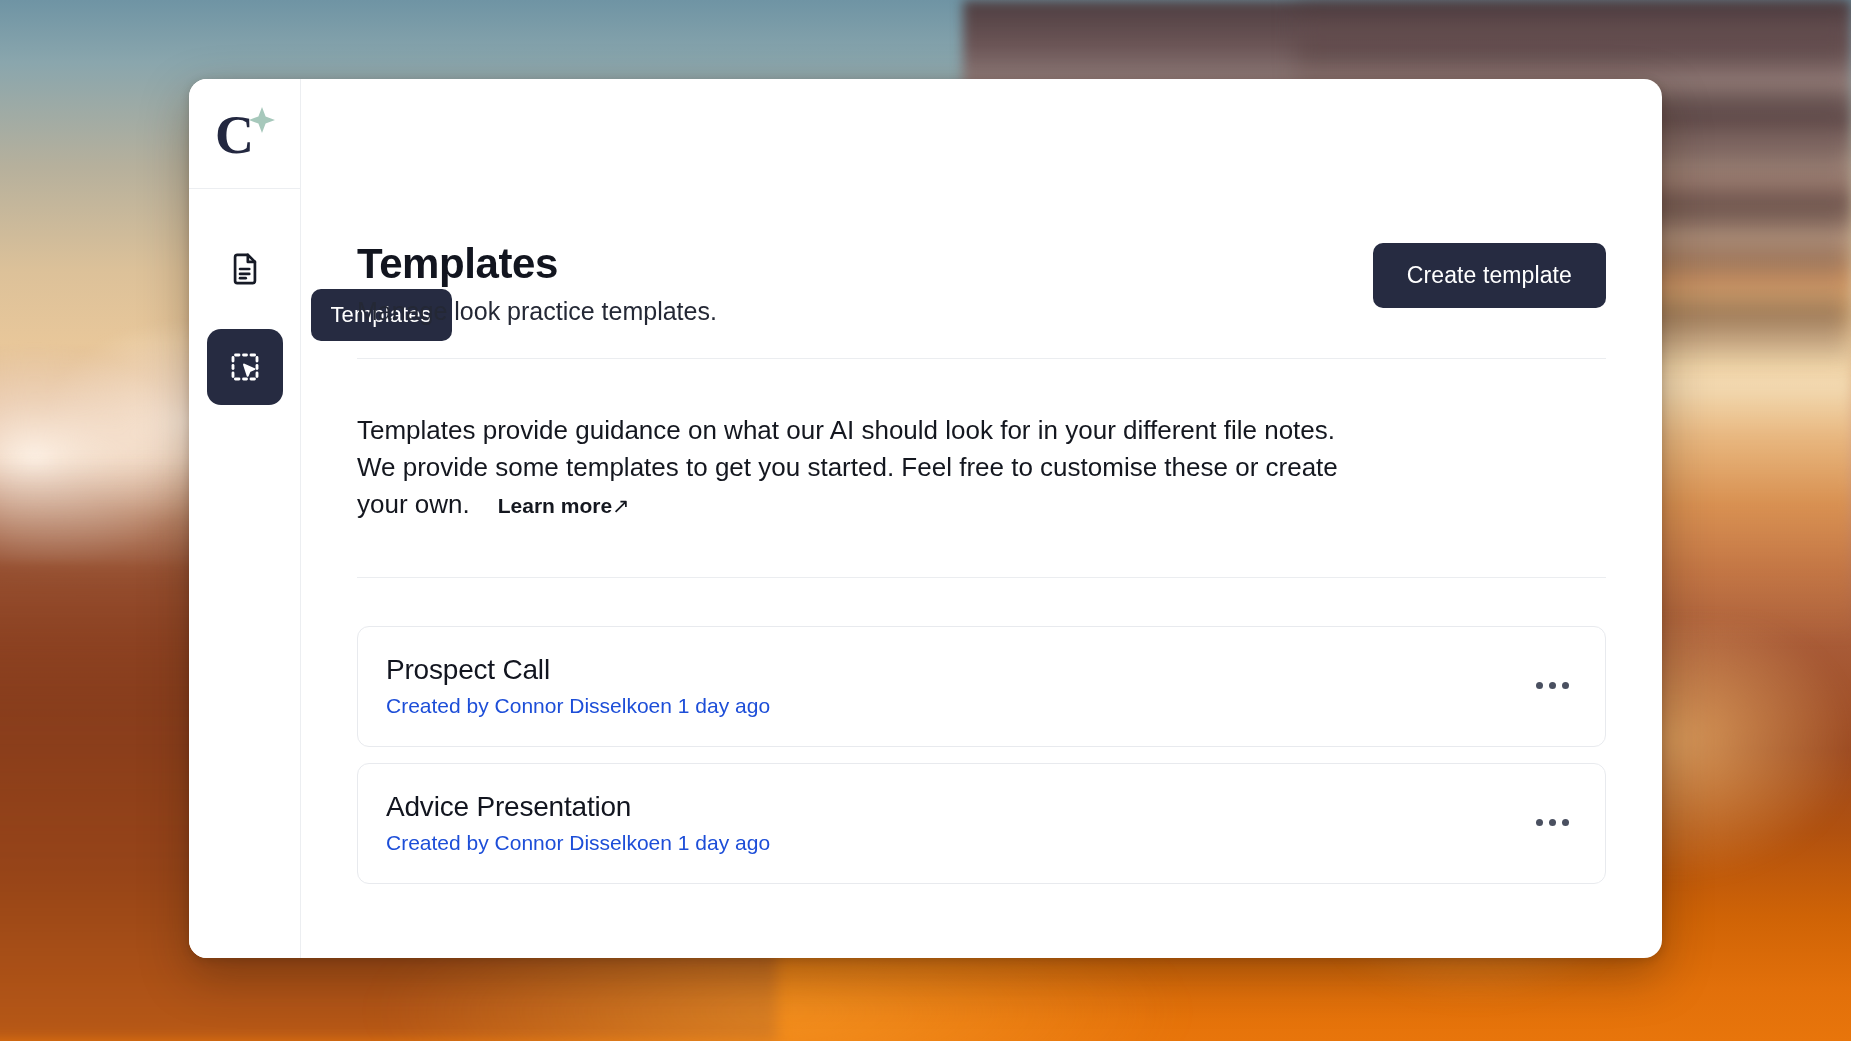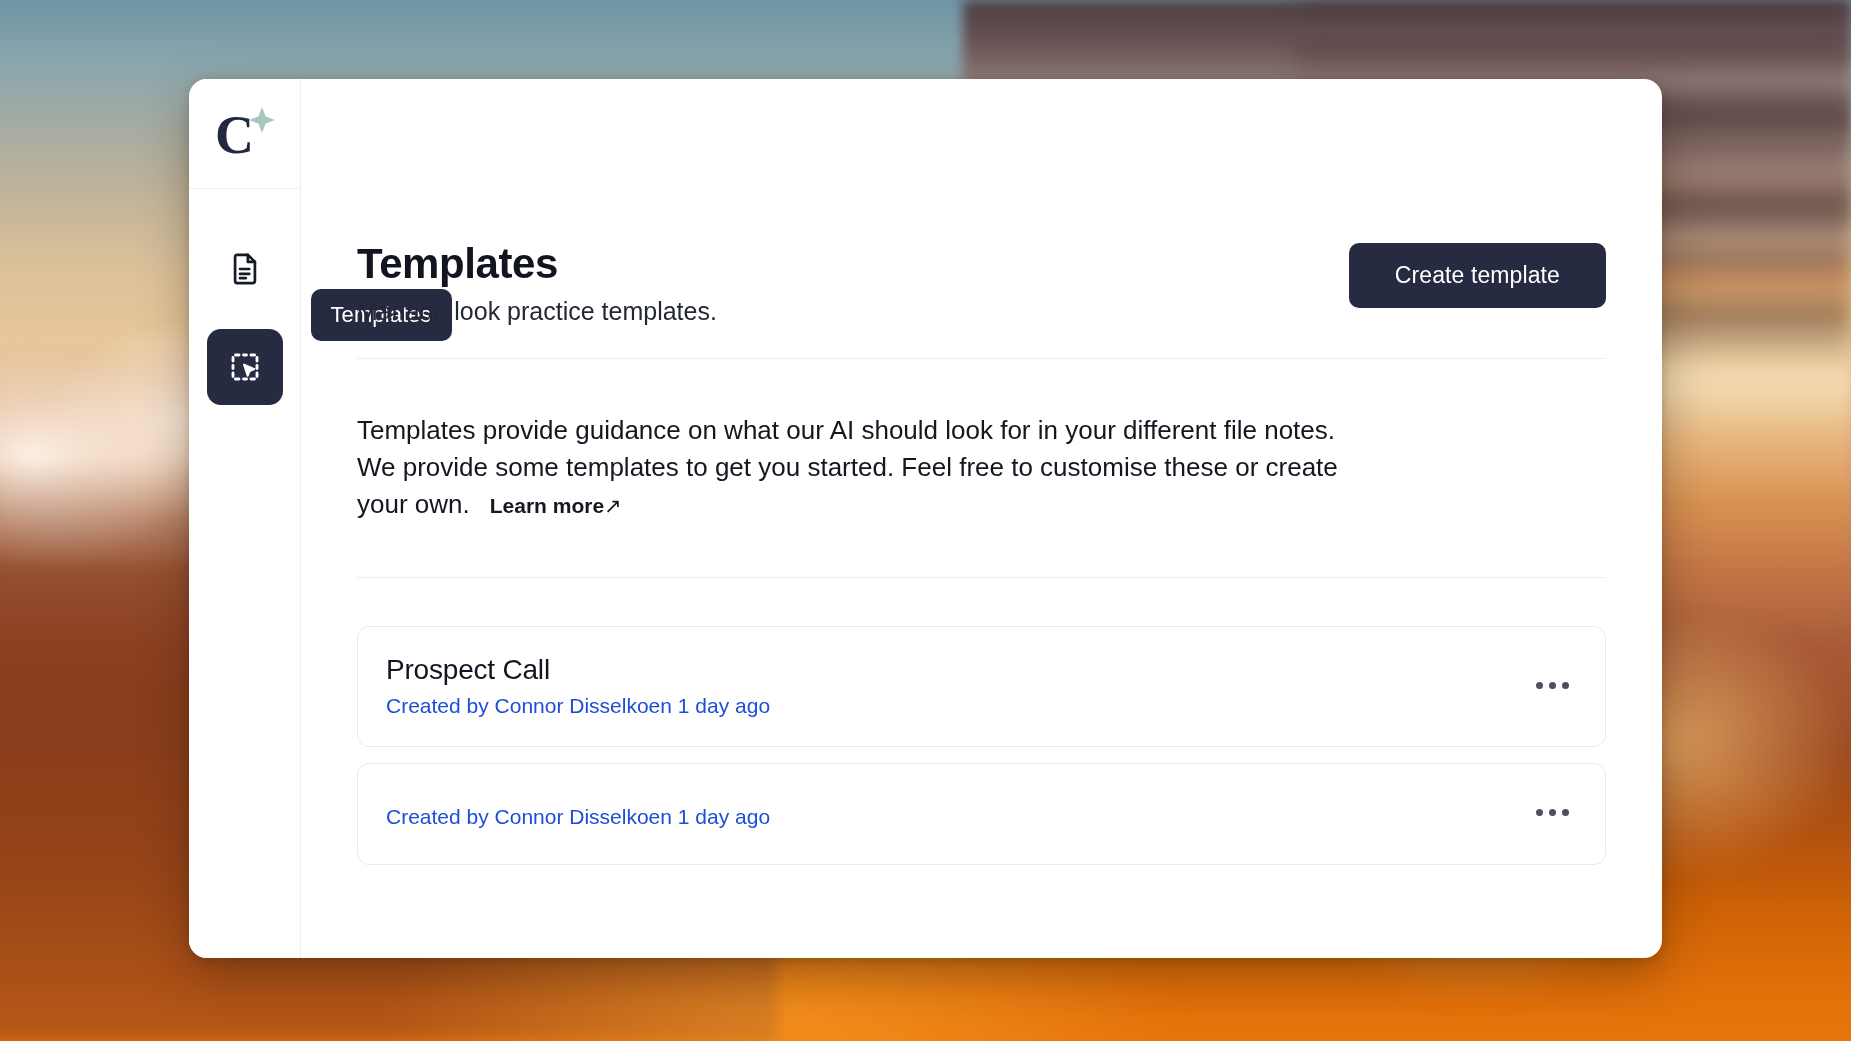--- a/index.html
+++ b/index.html
@@ -216,21 +216,21 @@
     line-height: 1.2;
   }
   #create-template-button {
     margin-top: 3px;
     background: #262b41;
     color: #ffffff;
     border: none;
     border-radius: 10px;
     font-size: 23px;
     font-family: "Liberation Sans", sans-serif;
-    padding: 19px 46px;
+    padding: 19px 34px;
     cursor: pointer;
     white-space: nowrap;
     letter-spacing: .1px;
   }
 
   .divider {
     height: 1px;
     background: #ebedf0;
     margin-top: 0;
   }
@@ -243,21 +243,21 @@
     line-height: 1.42;
     color: #14171f;
     max-width: 1010px;
   }
   #learn-more-link {
     font-size: 21px;
     font-weight: 700;
     color: #14171f;
     text-decoration: none;
     white-space: nowrap;
-    margin-left: 20px;
+    margin-left: 28px;
     cursor: pointer;
   }
   #learn-more-link .arrow { font-weight: 400; font-size: 21px; }
 
   
   #template-list {
     margin-top: 48px;
     display: flex;
     flex-direction: column;
     gap: 16px;
@@ -391,20 +391,21 @@
         </div>
         <button class="card-menu-button">
           <span class="dot"></span>
           <span class="dot"></span>
           <span class="dot"></span>
         </button>
       </div>
 
       <div class="template-card">
         <div>
+          <div class="template-name">Advice Presentation</div>
           <div class="template-meta">Created by Connor Disselkoen 1 day ago</div>
         </div>
         <button class="card-menu-button">
           <span class="dot"></span>
           <span class="dot"></span>
           <span class="dot"></span>
         </button>
       </div>
 
     </section>

